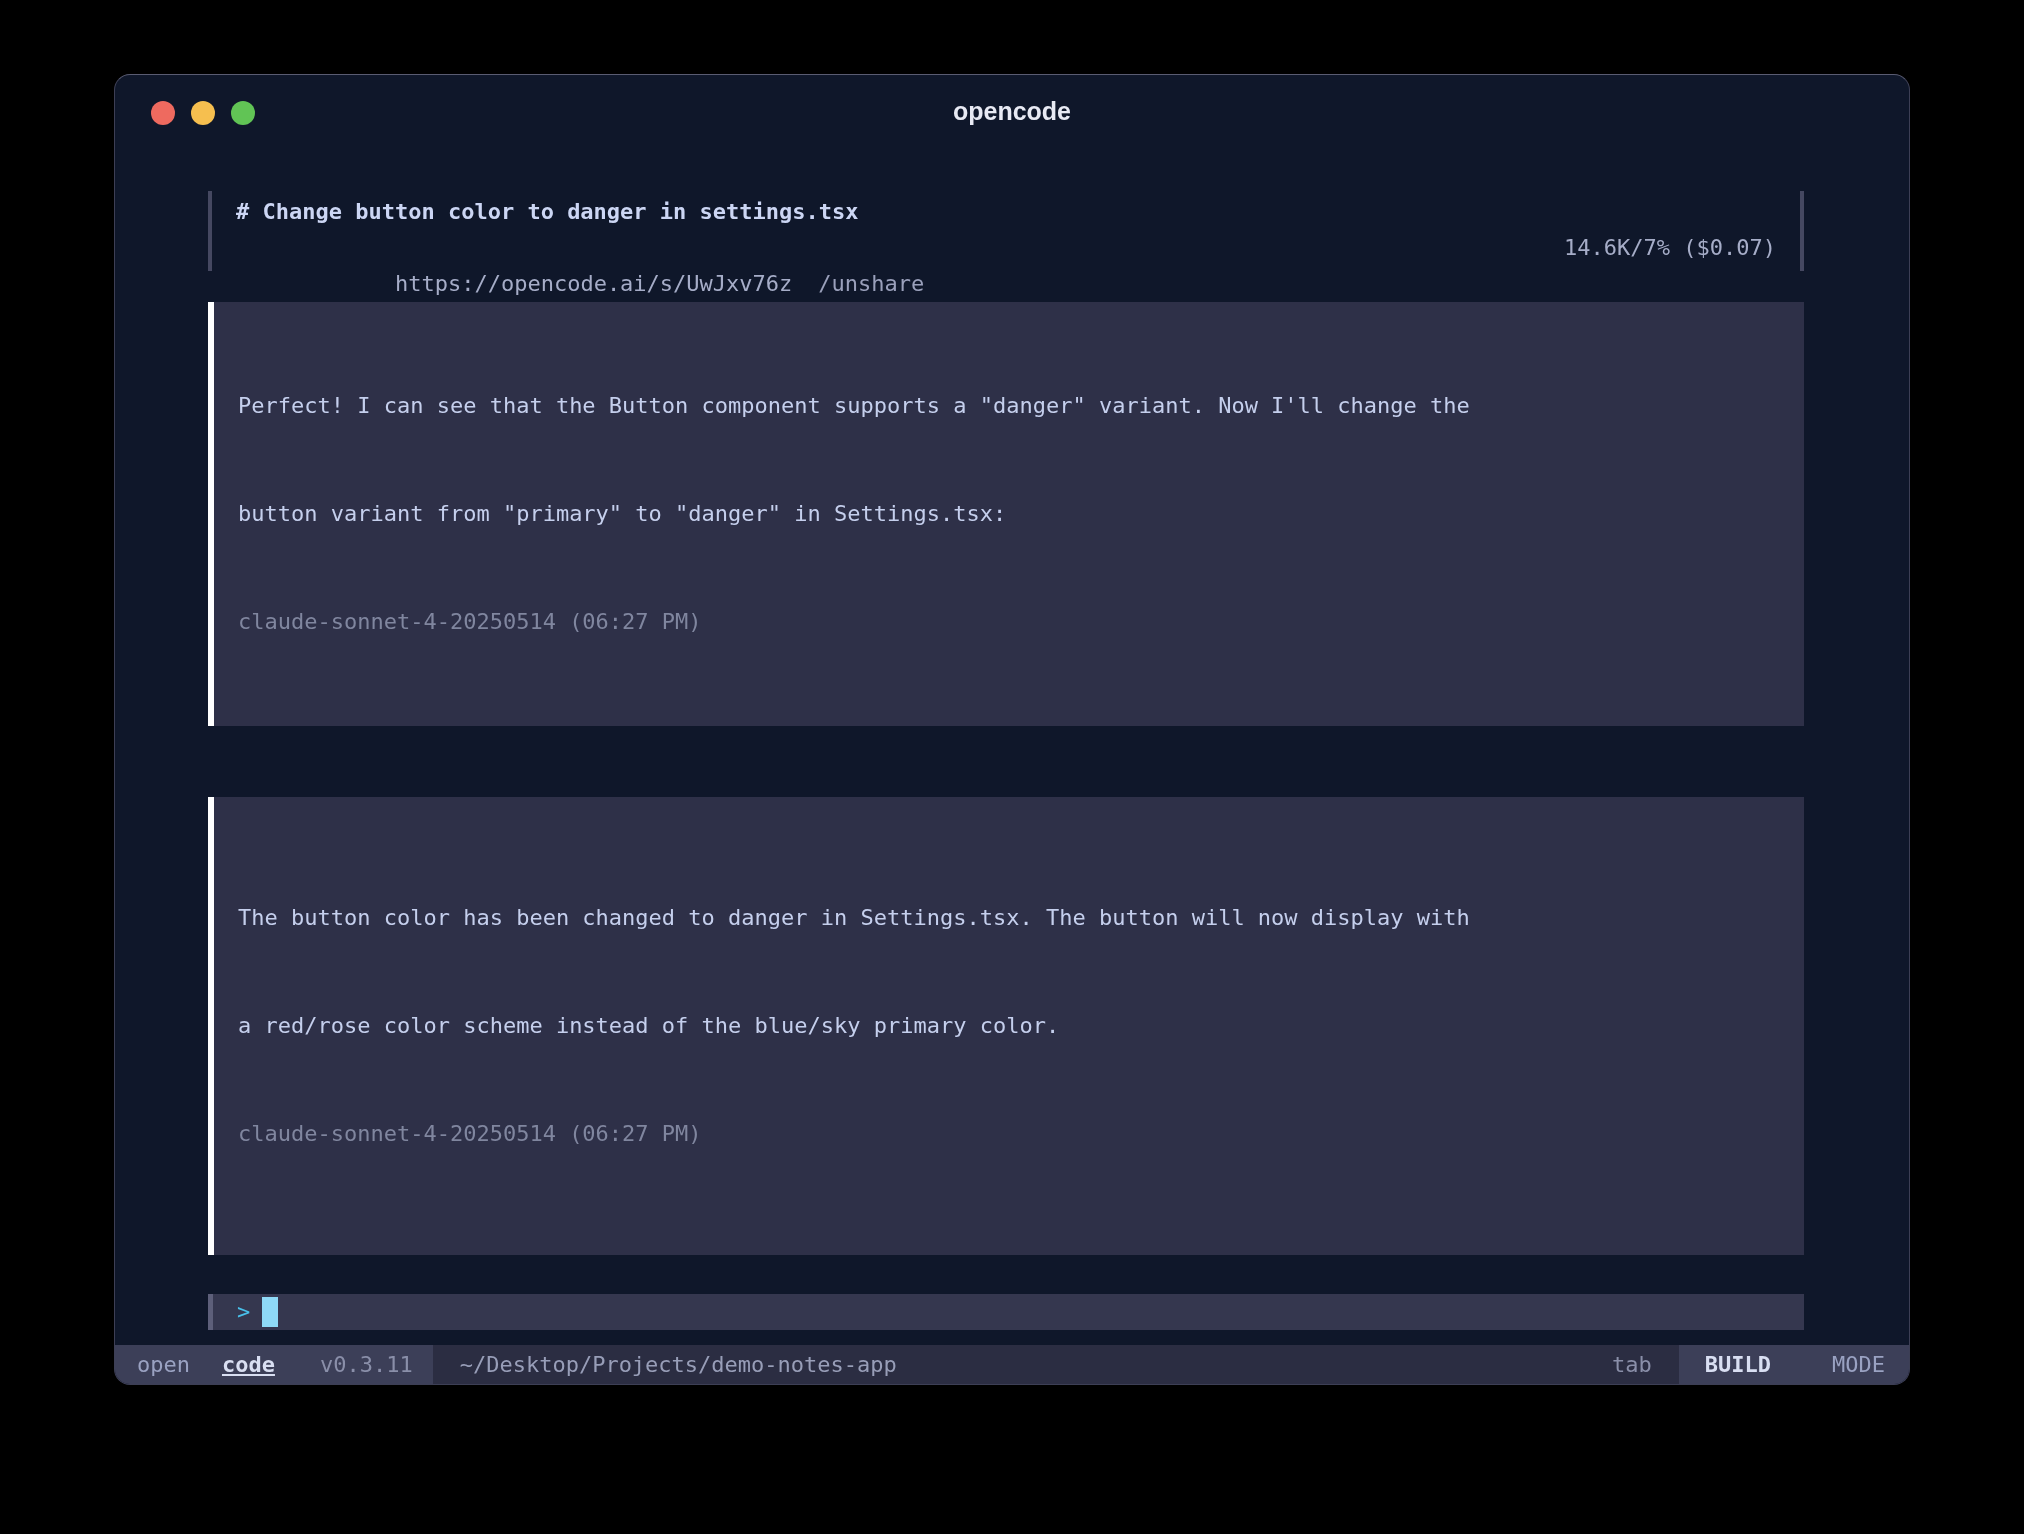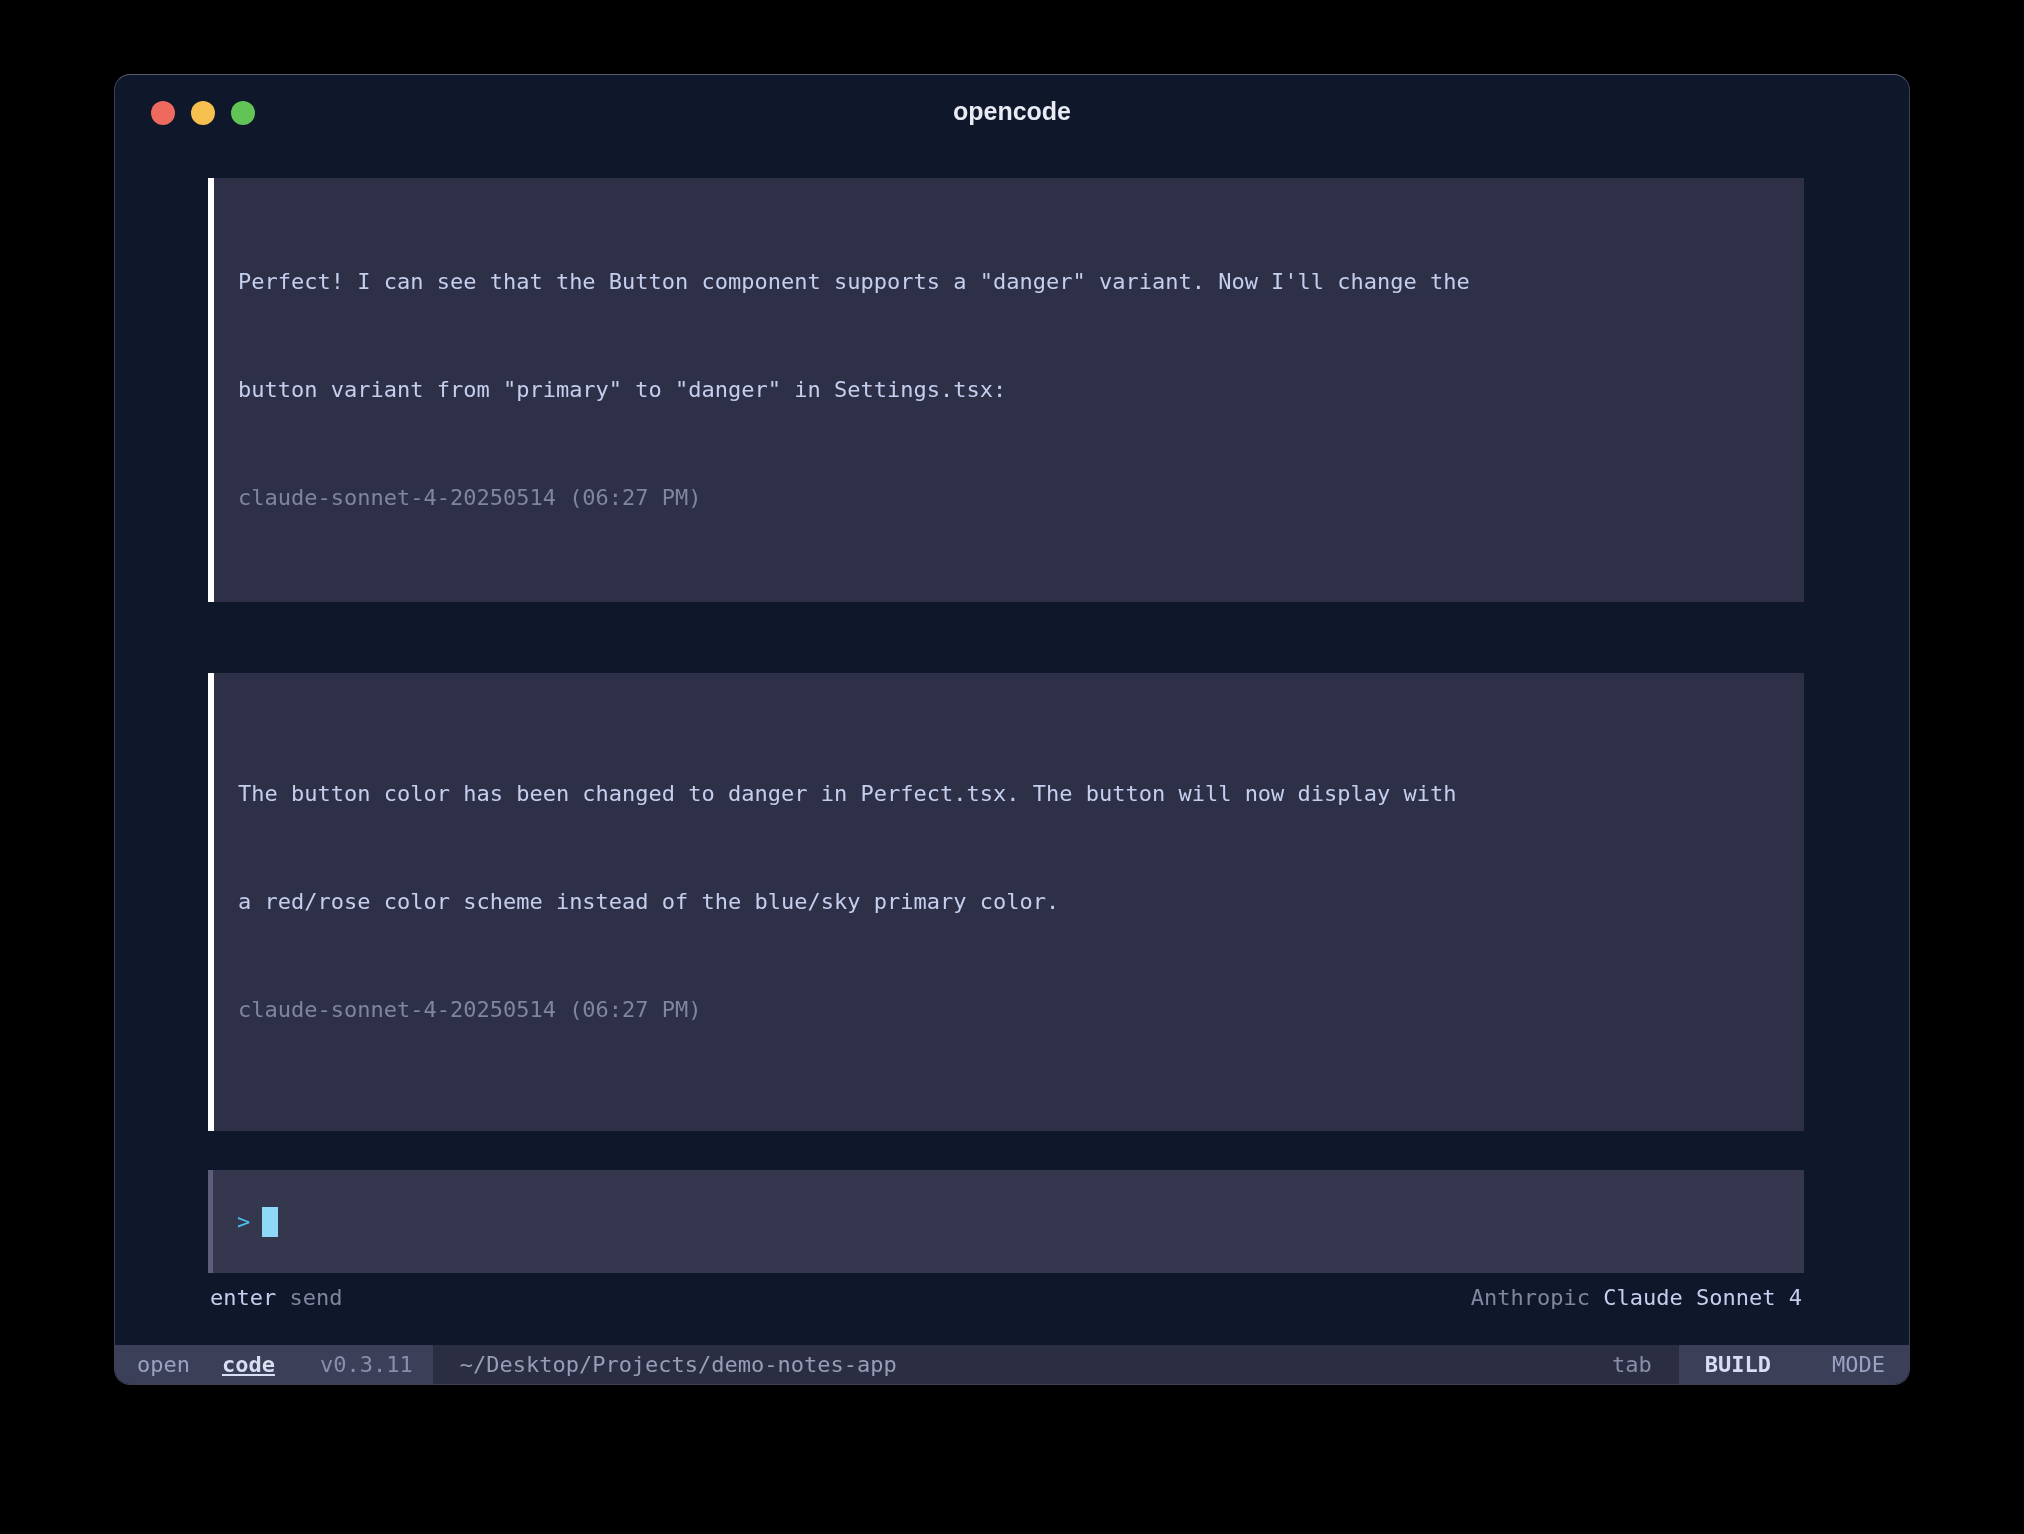--- a/index.html
+++ b/index.html
@@ -71,34 +71,45 @@
       <div class="lights">
         <div class="light red"></div>
         <div class="light yellow"></div>
         <div class="light green"></div>
       </div>
       <div class="wtitle">opencode</div>
     </div>
 
     <div class="content">
 
+      <div class="share-header mono">
+        <div class="sh-row">
+          <span class="sh-title"># Change button color to danger in settings.tsx</span>
+        </div>
+        <div class="sh-row">
+          <span>
+            <span class="sh-url">https://opencode.ai/s/UwJxv76z</span><span class="sh-unshare">/unshare</span>
+          </span>
+          <span class="sh-stats">14.6K/7% ($0.07)</span>
+        </div>
+      </div>
 
       <div class="msg first mono">
         <div>Perfect! I can see that the Button component supports a "danger" variant. Now I'll change the</div>
         <div>button variant from "primary" to "danger" in Settings.tsx:</div>
         <div class="time">claude-sonnet-4-20250514 (06:27 PM)</div>
       </div>
 
       <div class="diff">
         
         
       </div>
 
       <div class="msg tall mono">
-        <div>The button color has been changed to danger in Perfect.tsx. The button will now display with</div>
+        <div>The button color has been changed to danger in Settings.tsx. The button will now display with</div>
         <div>a red/rose color scheme instead of the blue/sky primary color.</div>
         <div class="time">claude-sonnet-4-20250514 (06:27 PM)</div>
       </div>
 
       <div class="prompt mono">
         <span class="caret">&gt;</span><span class="cursor"></span>
       </div>
 
       <div class="footer-row mono">
         <span><span class="hint-key">enter</span> <span class="hint-label">send</span></span>

